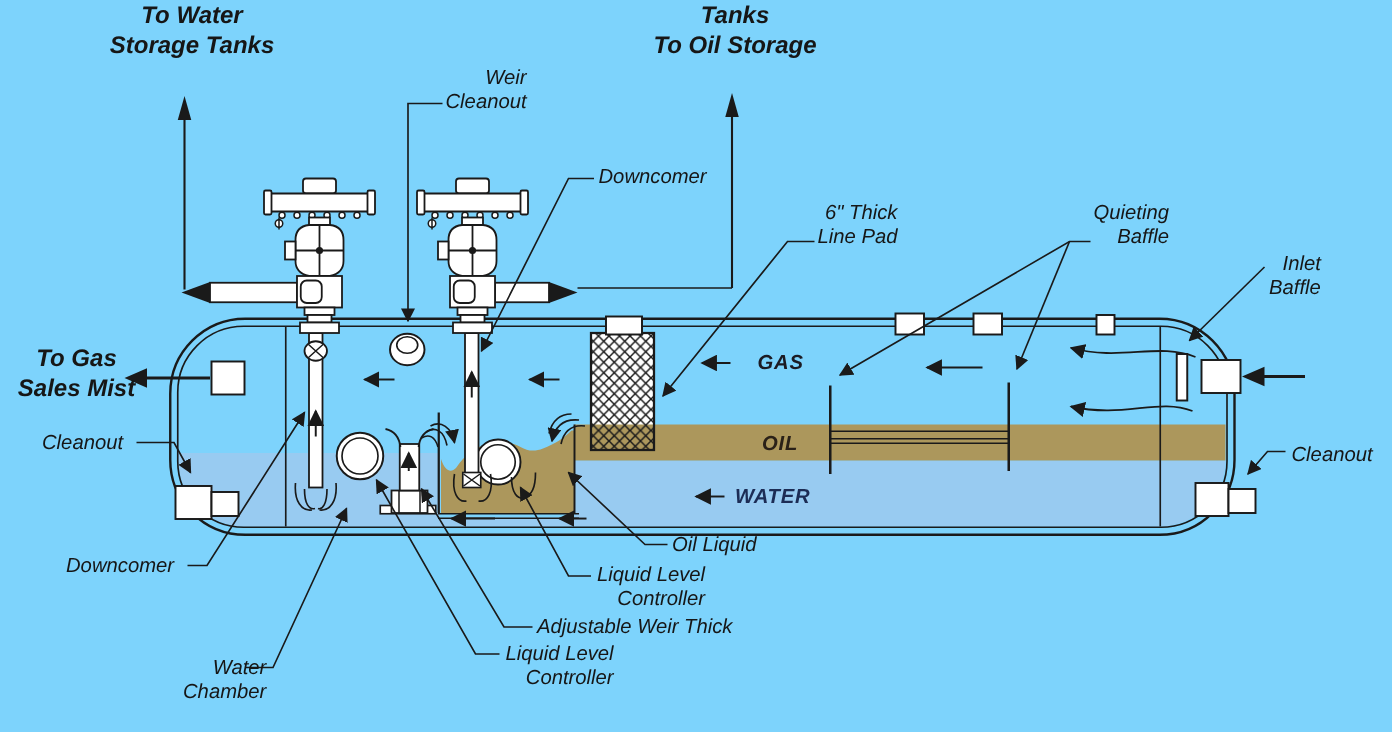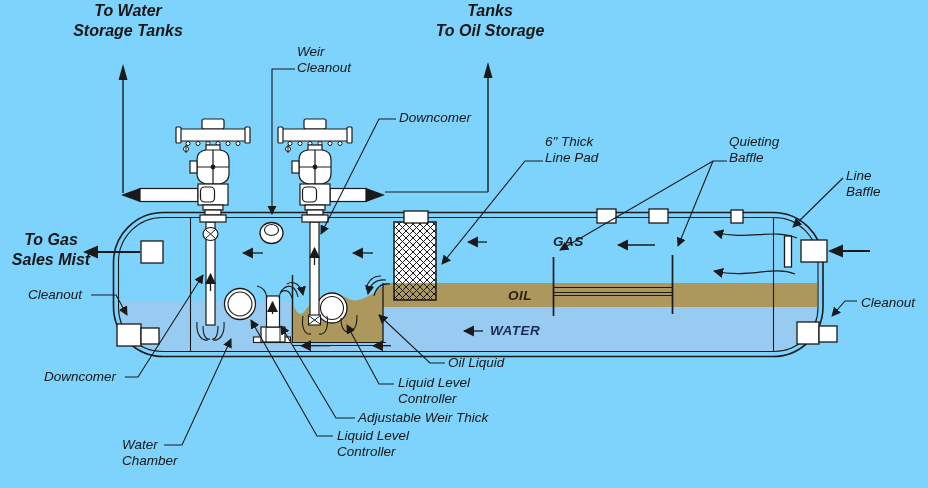--- a/index.html
+++ b/index.html
@@ -1,25 +1,25 @@
 <!DOCTYPE html>
 <html><head>
 <meta charset="utf-8">
 <style>
   html,body{margin:0;padding:0;background:#ffffff;}
   #canvas{position:relative;width:928px;height:488px;background:#7dd3fc;overflow:hidden;
           font-family:"Liberation Sans",sans-serif;}
   #art{position:absolute;left:0;top:0;}
   .lbl{position:absolute;font:italic 13.5px/1.2 "Liberation Sans",sans-serif;color:#161616;
-       white-space:nowrap;}
+       white-space:nowrap;text-align:right;}
   .lbl span{display:block;}
   .big{font-weight:bold;font-style:italic;font-size:16px;line-height:1.25;text-align:center;
        transform:translateX(-50%);}
   .zone{font-weight:bold;font-style:italic;font-size:13.5px;letter-spacing:.5px;}
-  .zone-gas{color:#1b1b24;margin-left:48px;}
+  .zone-gas{color:#1b1b24;}
   .zone-oil{color:#2a2118;}
   .zone-water{color:#1c2c55;}
 </style>
 </head>
 <body>
 
 <div id="canvas">
 
 <svg id="art" width="928" height="488" viewBox="0 0 928 488">
   <defs>
@@ -266,21 +266,21 @@
 <div class="lbl" style="left:399px;top:110px">Downcomer</div>
 <div class="lbl" style="left:545px;top:134px">
   <span>6" Thick</span>
       <span>Line Pad</span>
 </div>
 <div class="lbl" style="left:729px;top:134px">
   <span>Quieting</span>
       <span>Baffle</span>
 </div>
 <div class="lbl" style="left:846px;top:168px">
-  <span>Line</span>
+  <span>Inlet</span>
       <span>Baffle</span>
 </div>
 <div class="lbl" style="left:28px;top:287px">Cleanout</div>
 <div class="lbl" style="left:861px;top:295px">Cleanout</div>
 <div class="lbl zone zone-gas" style="left:505px;top:234px">GAS</div>
 <div class="lbl zone zone-oil" style="left:508px;top:288px">OIL</div>
 <div class="lbl zone zone-water" style="left:490px;top:323px">WATER</div>
 <div class="lbl" style="left:44px;top:369px">Downcomer</div>
 <div class="lbl" style="left:122px;top:437px">
   <span>Water</span>

